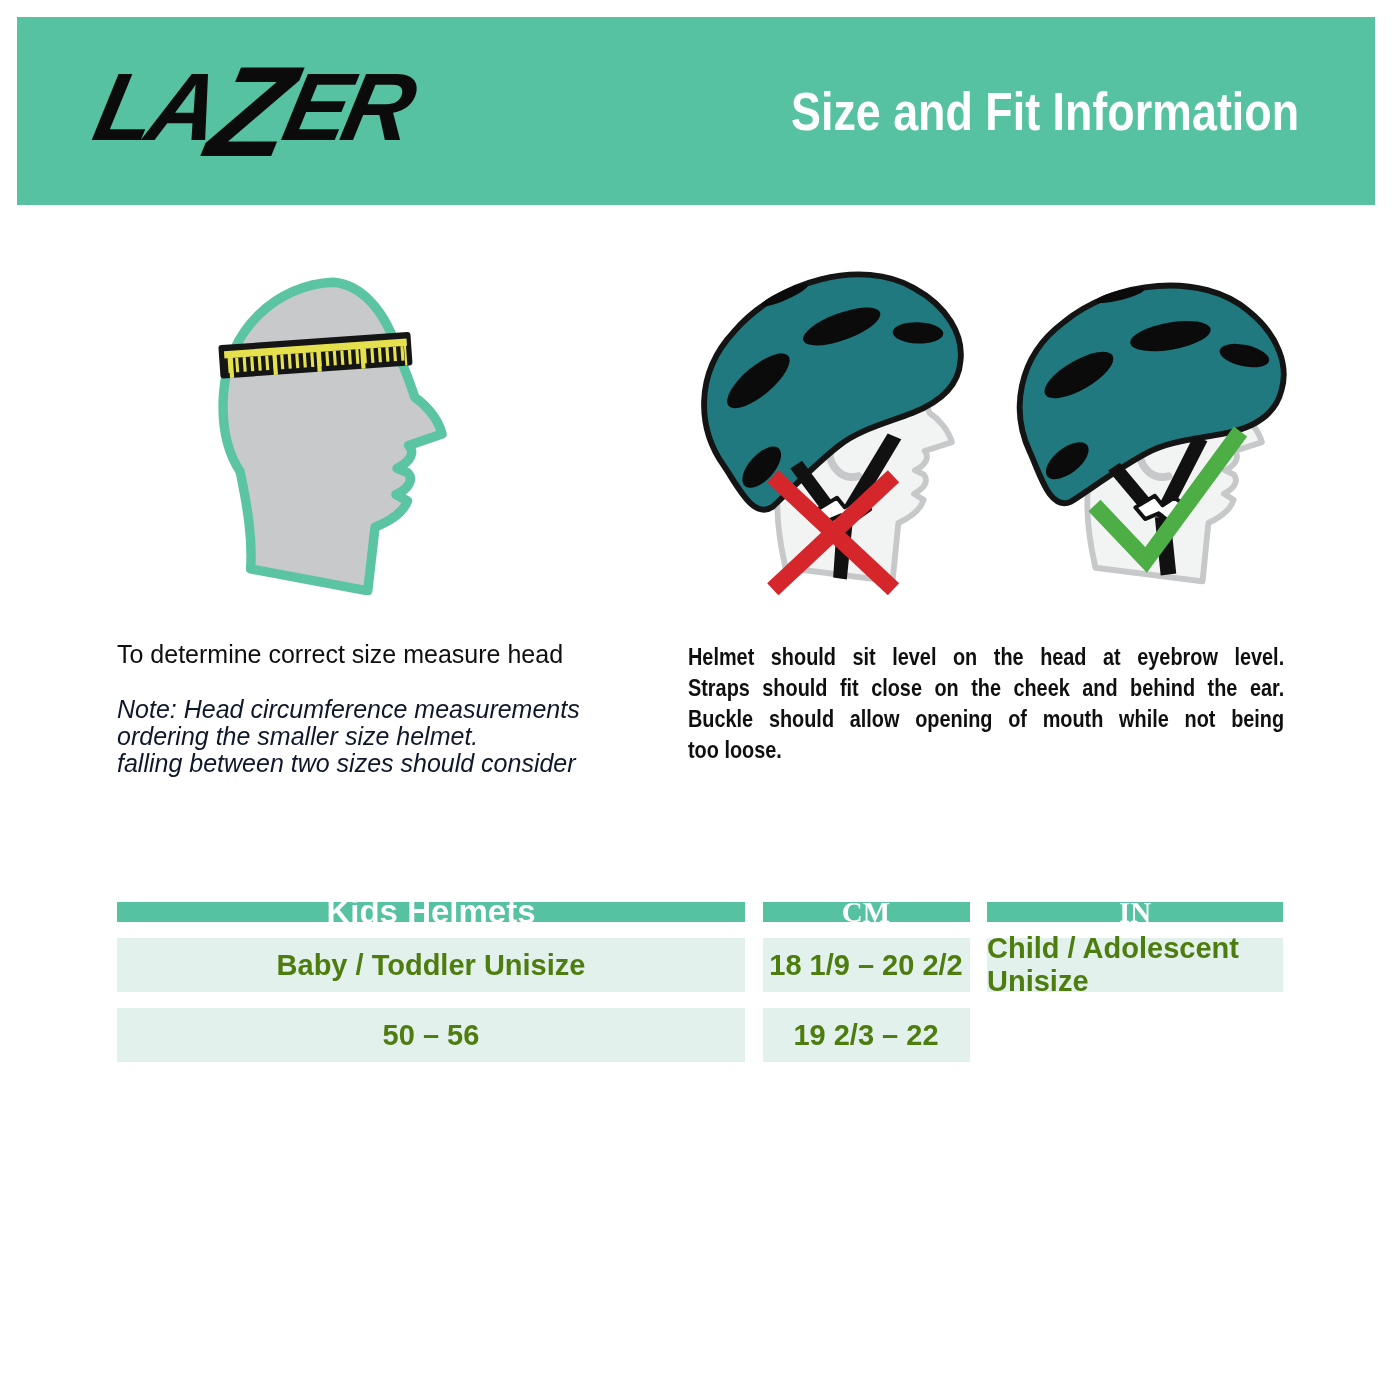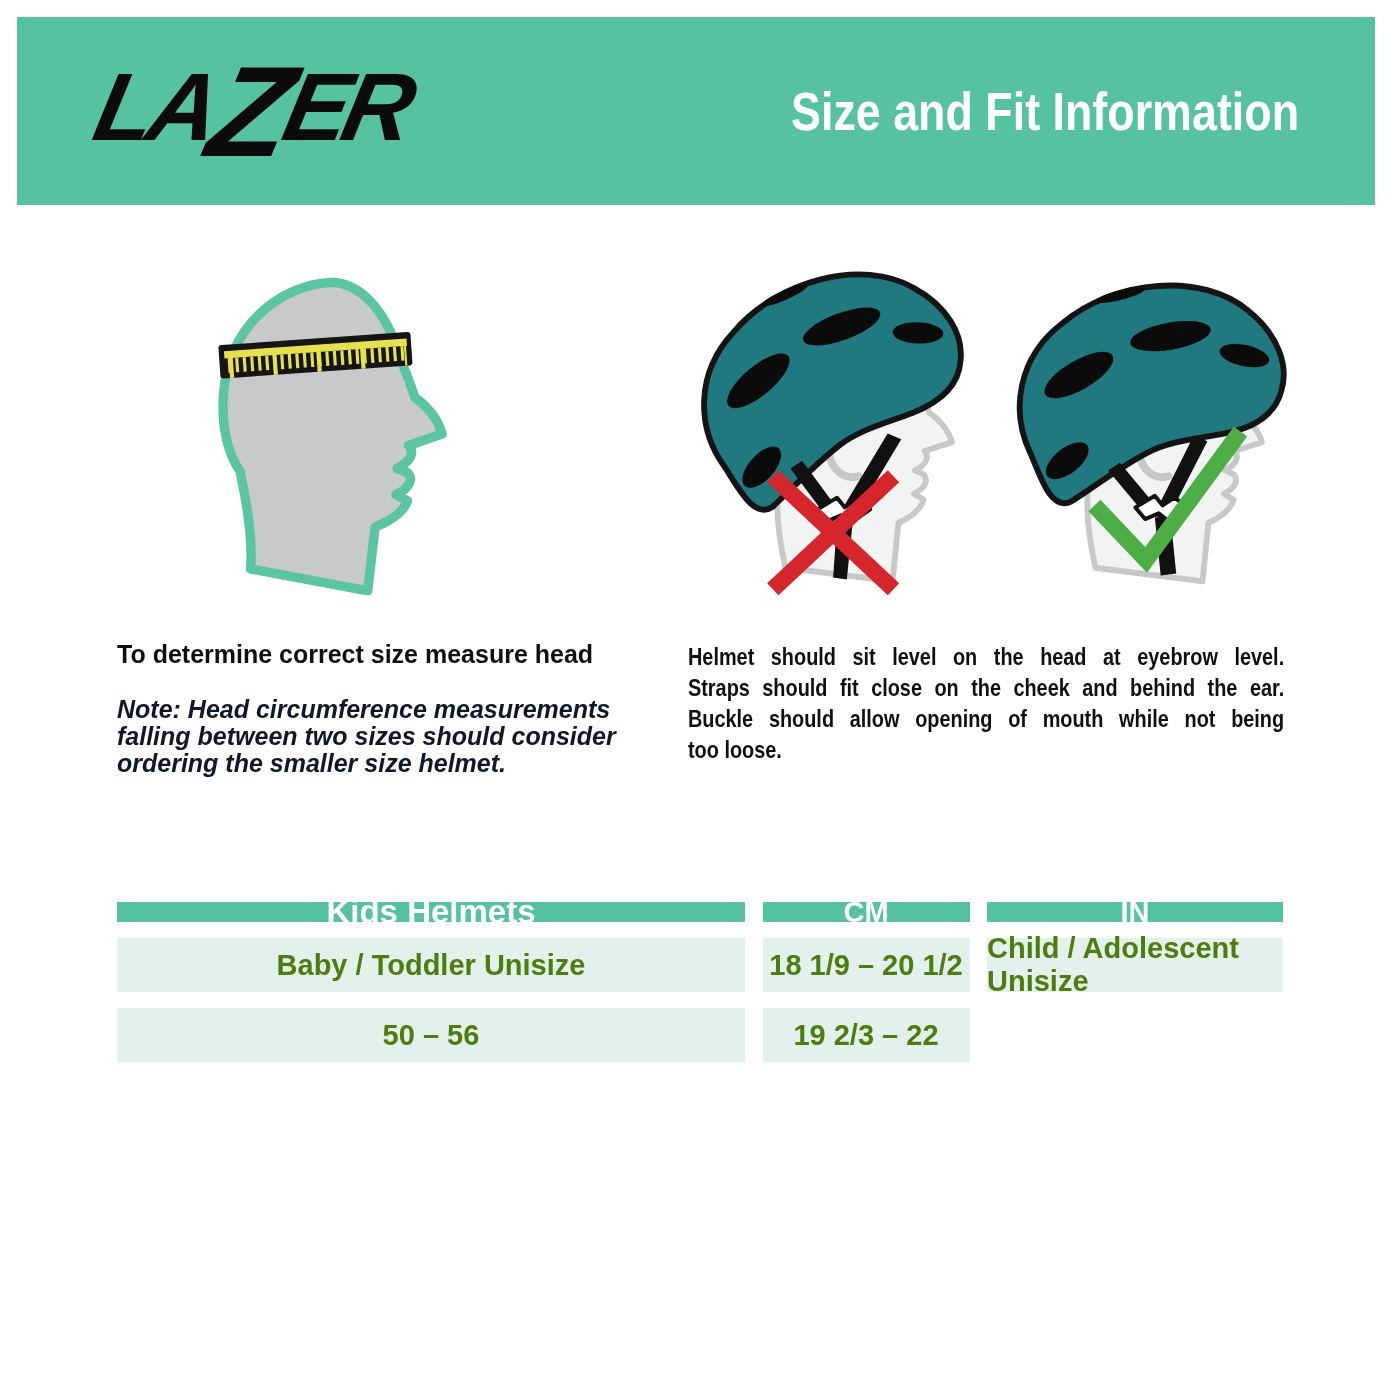--- a/index.html
+++ b/index.html
@@ -15,38 +15,38 @@
         transform-origin:right center;color:#ffffff;font-weight:bold;font-size:54px;white-space:nowrap;}
 
   
   .measure-head-svg{position:absolute;left:192px;top:276px;width:272px;height:319px;}
   .helmet-svg{position:absolute;top:266px;width:292px;height:331px;}
   .helmet-wrong{left:693px;}
   .helmet-right{left:1003px;}
 
   
   .measure-text{position:absolute;left:117px;top:640px;width:565px;color:#0f0f0f;}
-  .measure-text .line{display:block;font-size:25px;font-weight:bold;line-height:29px;}
+  .measure-text .line{display:block;font-size:25px;font-weight:normal;line-height:29px;}
   .note{margin-top:27px;color:#0f172a;font-style:italic;}
   .note .line{line-height:27px;}
 
   .fit-text{position:absolute;left:688px;top:641px;width:720px;
             transform:scaleX(0.828);transform-origin:left top;color:#0f0f0f;}
   .fit-line{display:block;font-size:24px;font-weight:bold;line-height:31px;
             text-align:justify;text-align-last:justify;}
   .fit-line-last{text-align:left;text-align-last:left;}
 
   
   .size-table{position:absolute;left:117px;top:865px;width:1166px;
               display:grid;grid-template-columns:628px 207px 296px;
               grid-template-rows:57px 54px 54px;column-gap:17.5px;row-gap:16px;}
   .cell{display:flex;align-items:center;justify-content:center;}
   .cell-head{background:#56C2A2;color:#ffffff;font-weight:bold;margin-top:37px;}
   .cell-title{font-size:33px;}
-  .cell-unit{font-size:29px;}
+  .cell-unit{font-size:29px;font-family:Liberation Serif, serif;}
   .cell-body{background:#E3F1EC;color:#4d7c0f;font-weight:bold;font-size:29px;}
 </style>
 </head>
 <body>
 
 <div class="banner">
   <div class="logo"><span>LA</span><span class="logo-z">Z</span><span>ER</span></div>
   <div class="banner-title">Size and Fit Information</div>
 </div>
 
@@ -100,36 +100,36 @@
     <path d="M156 258 L172 258 L178 316 L162 318 Z"></path>
     <path d="M136 248 L156 236 L164 246 L176 238 L190 248 L170 262 L160 254 L146 260 Z" fill="#ffffff" stroke="#111111" stroke-width="4" stroke-linejoin="round"></path>
   </g>
   <path d="M94 246 L147 302 L244 170" fill="none" stroke="#4CAE45" stroke-width="17"></path>
 </svg>
 
 <div class="measure-text">
   <span class="line">To determine correct size measure head</span>
   <div class="note">
     <span class="line">Note: Head circumference measurements</span>
+    <span class="line">ordering the smaller size helmet.</span>
     <span class="line">falling between two sizes should consider</span>
-    <span class="line">ordering the smaller size helmet.</span>
   </div>
 </div>
 
 <div class="fit-text">
   <span class="fit-line">Helmet should sit level on the head at eyebrow level.</span>
   <span class="fit-line">Straps should fit close on the cheek and behind the ear.</span>
   <span class="fit-line">Buckle should allow opening of mouth while not being</span>
   <span class="fit-line fit-line-last">too loose.</span>
 </div>
 
 <div class="size-table">
   <div class="cell cell-head cell-title">Kids Helmets</div>
   <div class="cell cell-head cell-unit">CM</div>
   <div class="cell cell-head cell-unit">IN</div>
 
   <div class="cell cell-body">Baby / Toddler Unisize</div>
-  <div class="cell cell-body">18 1/9 – 20 1/2</div>
+  <div class="cell cell-body">18 1/9 – 20 2/2</div>
 
   <div class="cell cell-body">Child / Adolescent Unisize</div>
   <div class="cell cell-body">50 – 56</div>
   <div class="cell cell-body">19 2/3 – 22</div>
 </div>
 
 </body></html>

